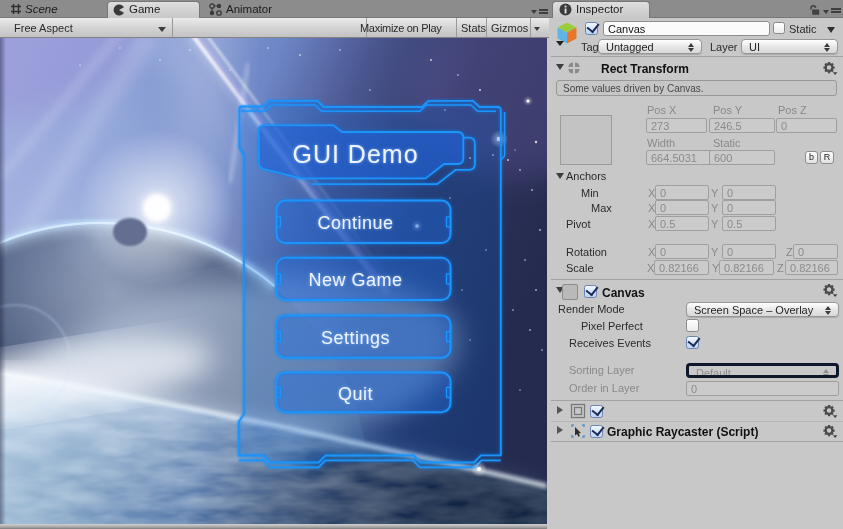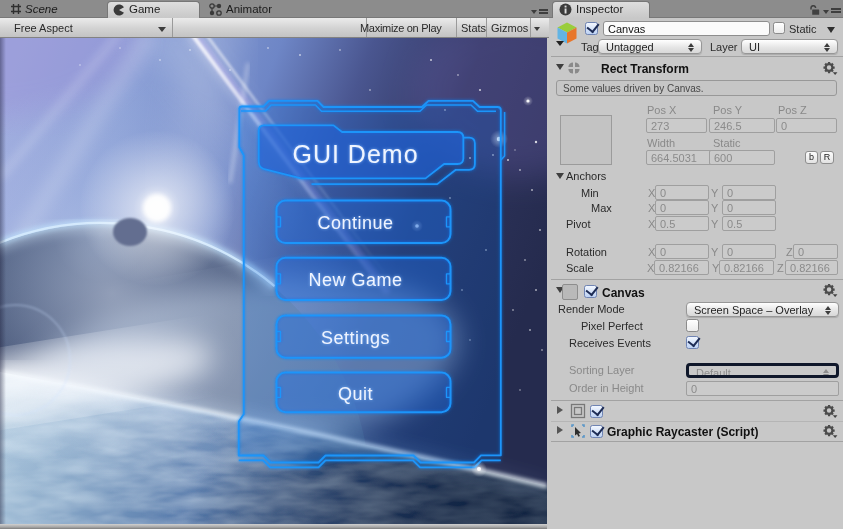--- a/index.html
+++ b/index.html
@@ -380,21 +380,21 @@
       </span></div>
   <span class="lbl" style="left:30px;top:302px;">Pixel Perfect</span>
   <div class="cb" style="left:135px;top:301px;"></div>
   <span class="lbl" style="left:18px;top:319px;">Receives Events</span>
   <div class="cb on" style="left:135px;top:318px;"></div>
   <span class="glbl" style="left:18px;top:346px;">Sorting Layer</span>
   <div class="dpopup" style="left:135px;top:345px;width:153px;">Default<span class="updown">
         <i class="u"></i>
         <i class="d"></i>
       </span></div>
-  <span class="glbl" style="left:18px;top:364px;">Order in Height</span>
+  <span class="glbl" style="left:18px;top:364px;">Order in Layer</span>
   <div class="dfield" style="left:135px;top:363px;width:153px;">0</div>
   <div class="sep" style="top:382px;"></div>
 
   <div class="fold closed" style="left:6px;top:388px;"></div>
   <svg class="abs" style="left:19px;top:385px;" width="16" height="16" viewBox="0 0 16 16">
     <rect x="1.5" y="1.5" width="13" height="13" fill="none" stroke="#787878" stroke-width="1.3"></rect>
     <rect x="4.5" y="4.5" width="7" height="7" fill="none" stroke="#787878" stroke-width="1.3"></rect>
   </svg>
   <div class="cb on" style="left:39px;top:387px;"></div>
   <svg class="gear" style="left:271px;top:386px;" width="16" height="15" viewBox="0 0 16 15">

